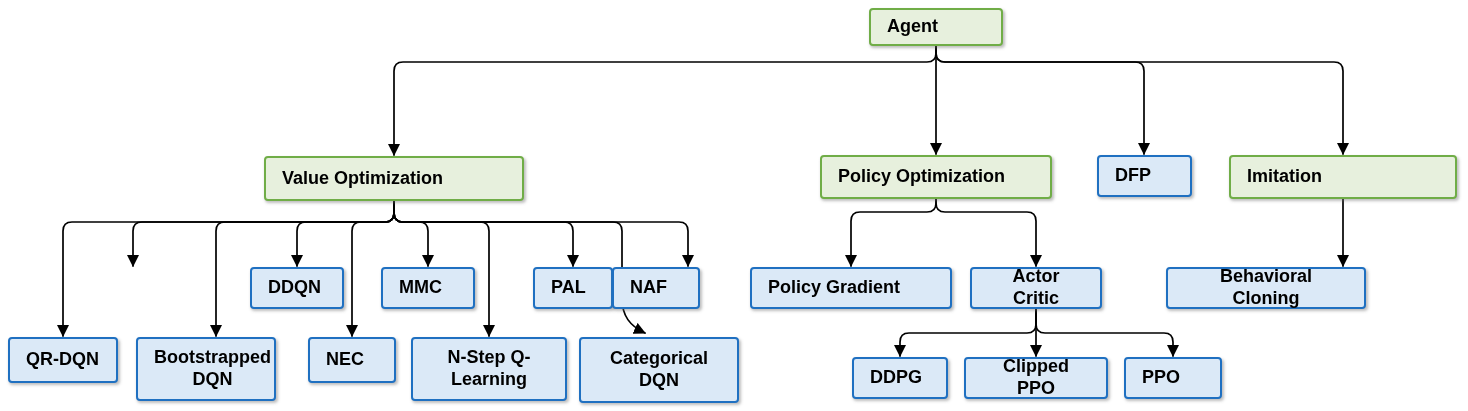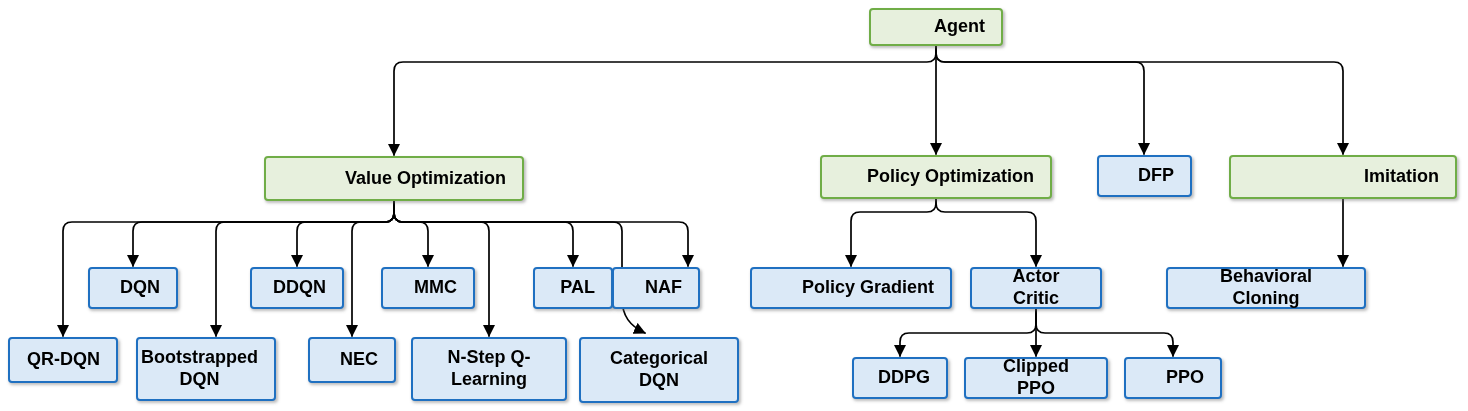--- a/index.html
+++ b/index.html
@@ -7,21 +7,21 @@
     position:relative; width:1468px; height:411px;
     background:var(--background,#fff);
     font-family:"Liberation Sans", sans-serif;
     overflow:hidden;
   }
   svg.edges { position:absolute; left:0; top:0; width:1468px; height:411px; }
   .edge { fill:none; stroke:var(--line-color,#000); stroke-width:1.7; stroke-linecap:round; }
   .arrowhead { fill:var(--line-color,#000); }
   .node {
     position:absolute; box-sizing:border-box;
-    display:flex; align-items:center; justify-content:flex-end;
+    display:flex; align-items:center; justify-content:flex-start;
     text-align:center; font-weight:bold; font-size:18px; line-height:1.2;
     color:var(--text-color,#000); border-radius:4px;
     box-shadow:1.5px 2px 3px rgba(110,110,110,0.45);
   }
   .node.green { background:var(--green-fill,#e7f0dd); border:2.5px solid var(--green-border,#70ad47); }
   .node.blue  { background:var(--blue-fill,#dbe9f7);  border:2.5px solid var(--blue-border,#1f70c1); }
   .node span { display:block; padding:0 16px; }
 </style>
 </head>
 <body>
@@ -71,23 +71,20 @@
   <div class="node green" style="left:820px;top:155px;width:232px;height:44px">
     <span>Policy Optimization</span>
   </div>
   <div class="node blue" style="left:1097px;top:155px;width:95px;height:42px">
     <span>DFP</span>
   </div>
   <div class="node green" style="left:1229px;top:155px;width:228px;height:44px">
     <span>Imitation</span>
   </div>
 
-  <div class="node blue" style="left:88px;top:267px;width:90px;height:42px">
-    <span>DQN</span>
-  </div>
   <div class="node blue" style="left:250px;top:267px;width:94px;height:42px">
     <span>DDQN</span>
   </div>
   <div class="node blue" style="left:381px;top:267px;width:94px;height:42px">
     <span>MMC</span>
   </div>
   <div class="node blue" style="left:533px;top:267px;width:80px;height:42px">
     <span>PAL</span>
   </div>
   <div class="node blue" style="left:612px;top:267px;width:88px;height:42px">

